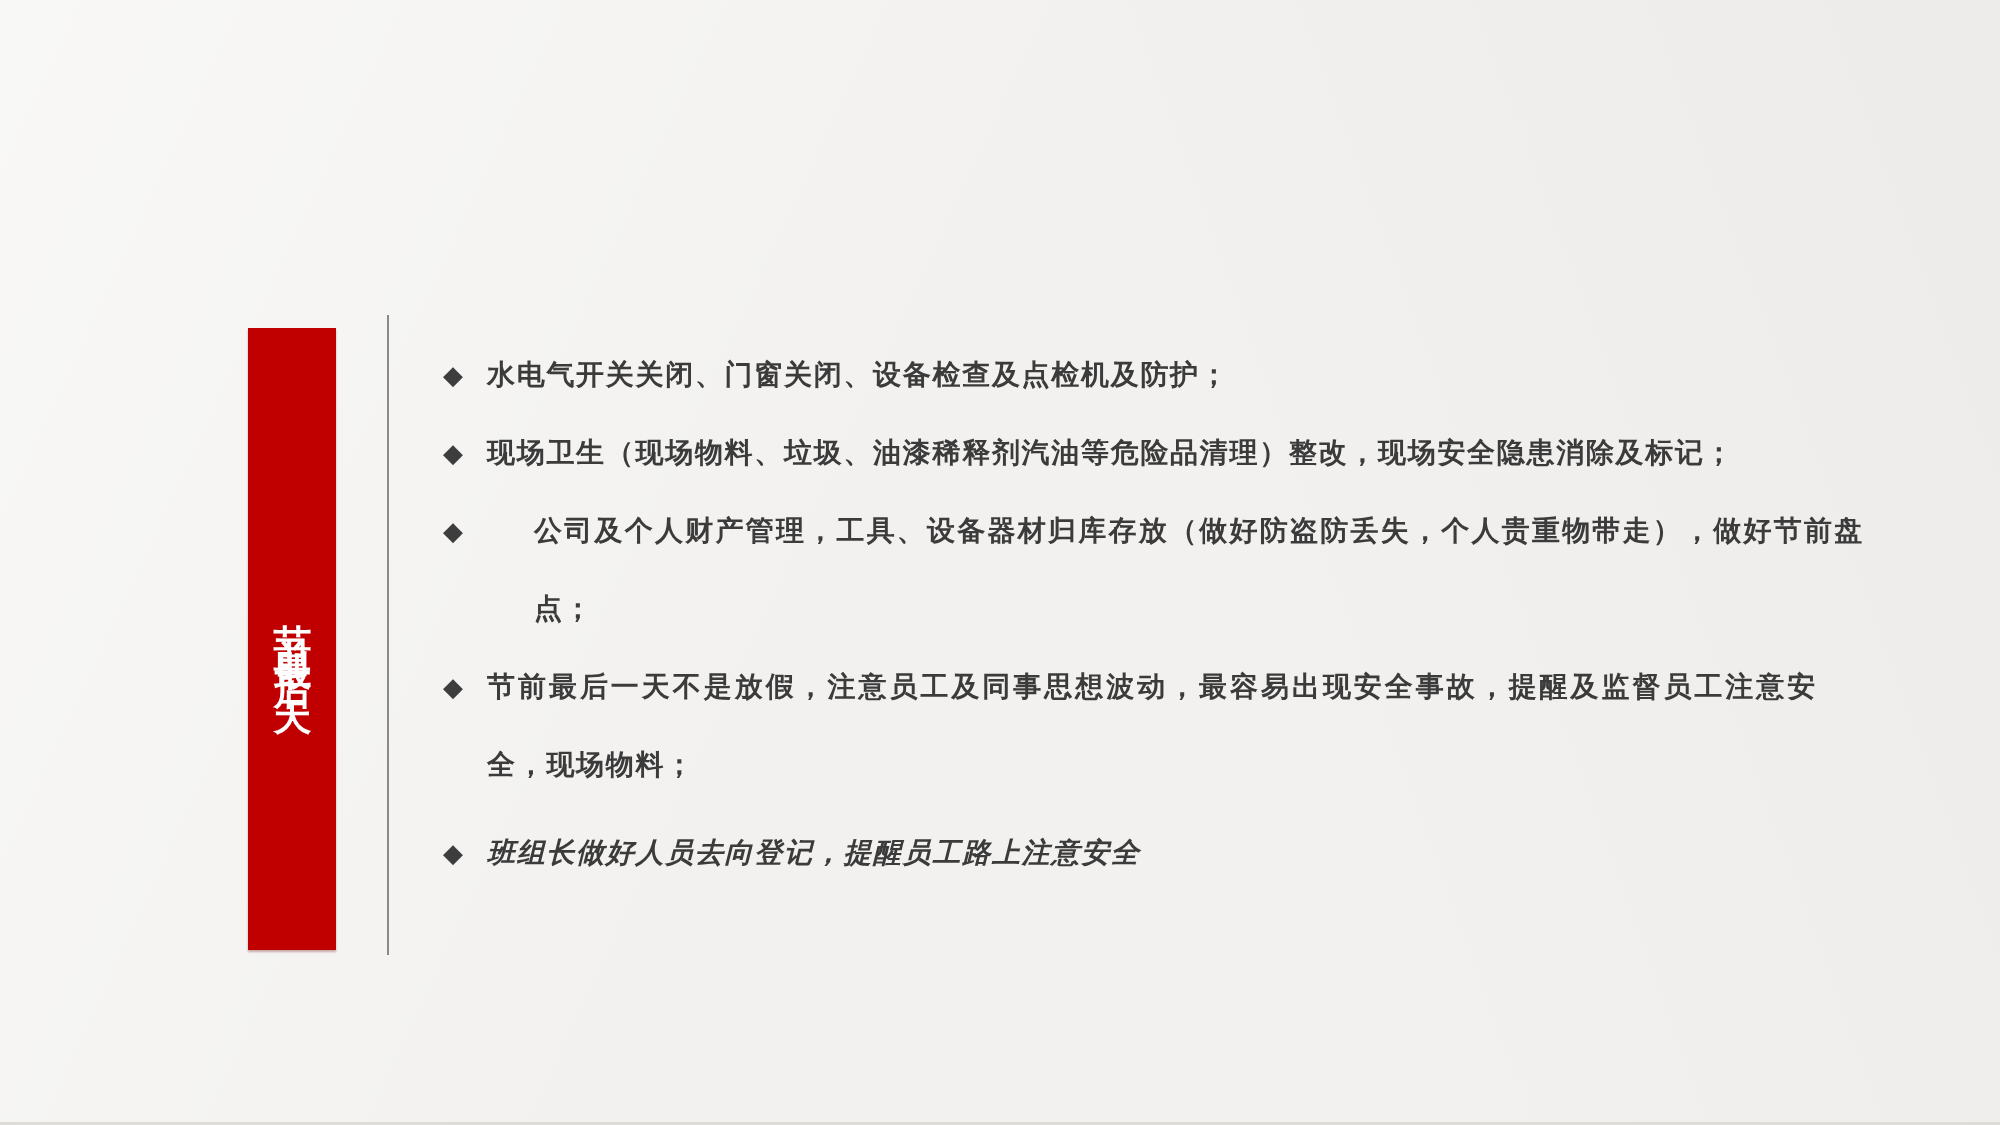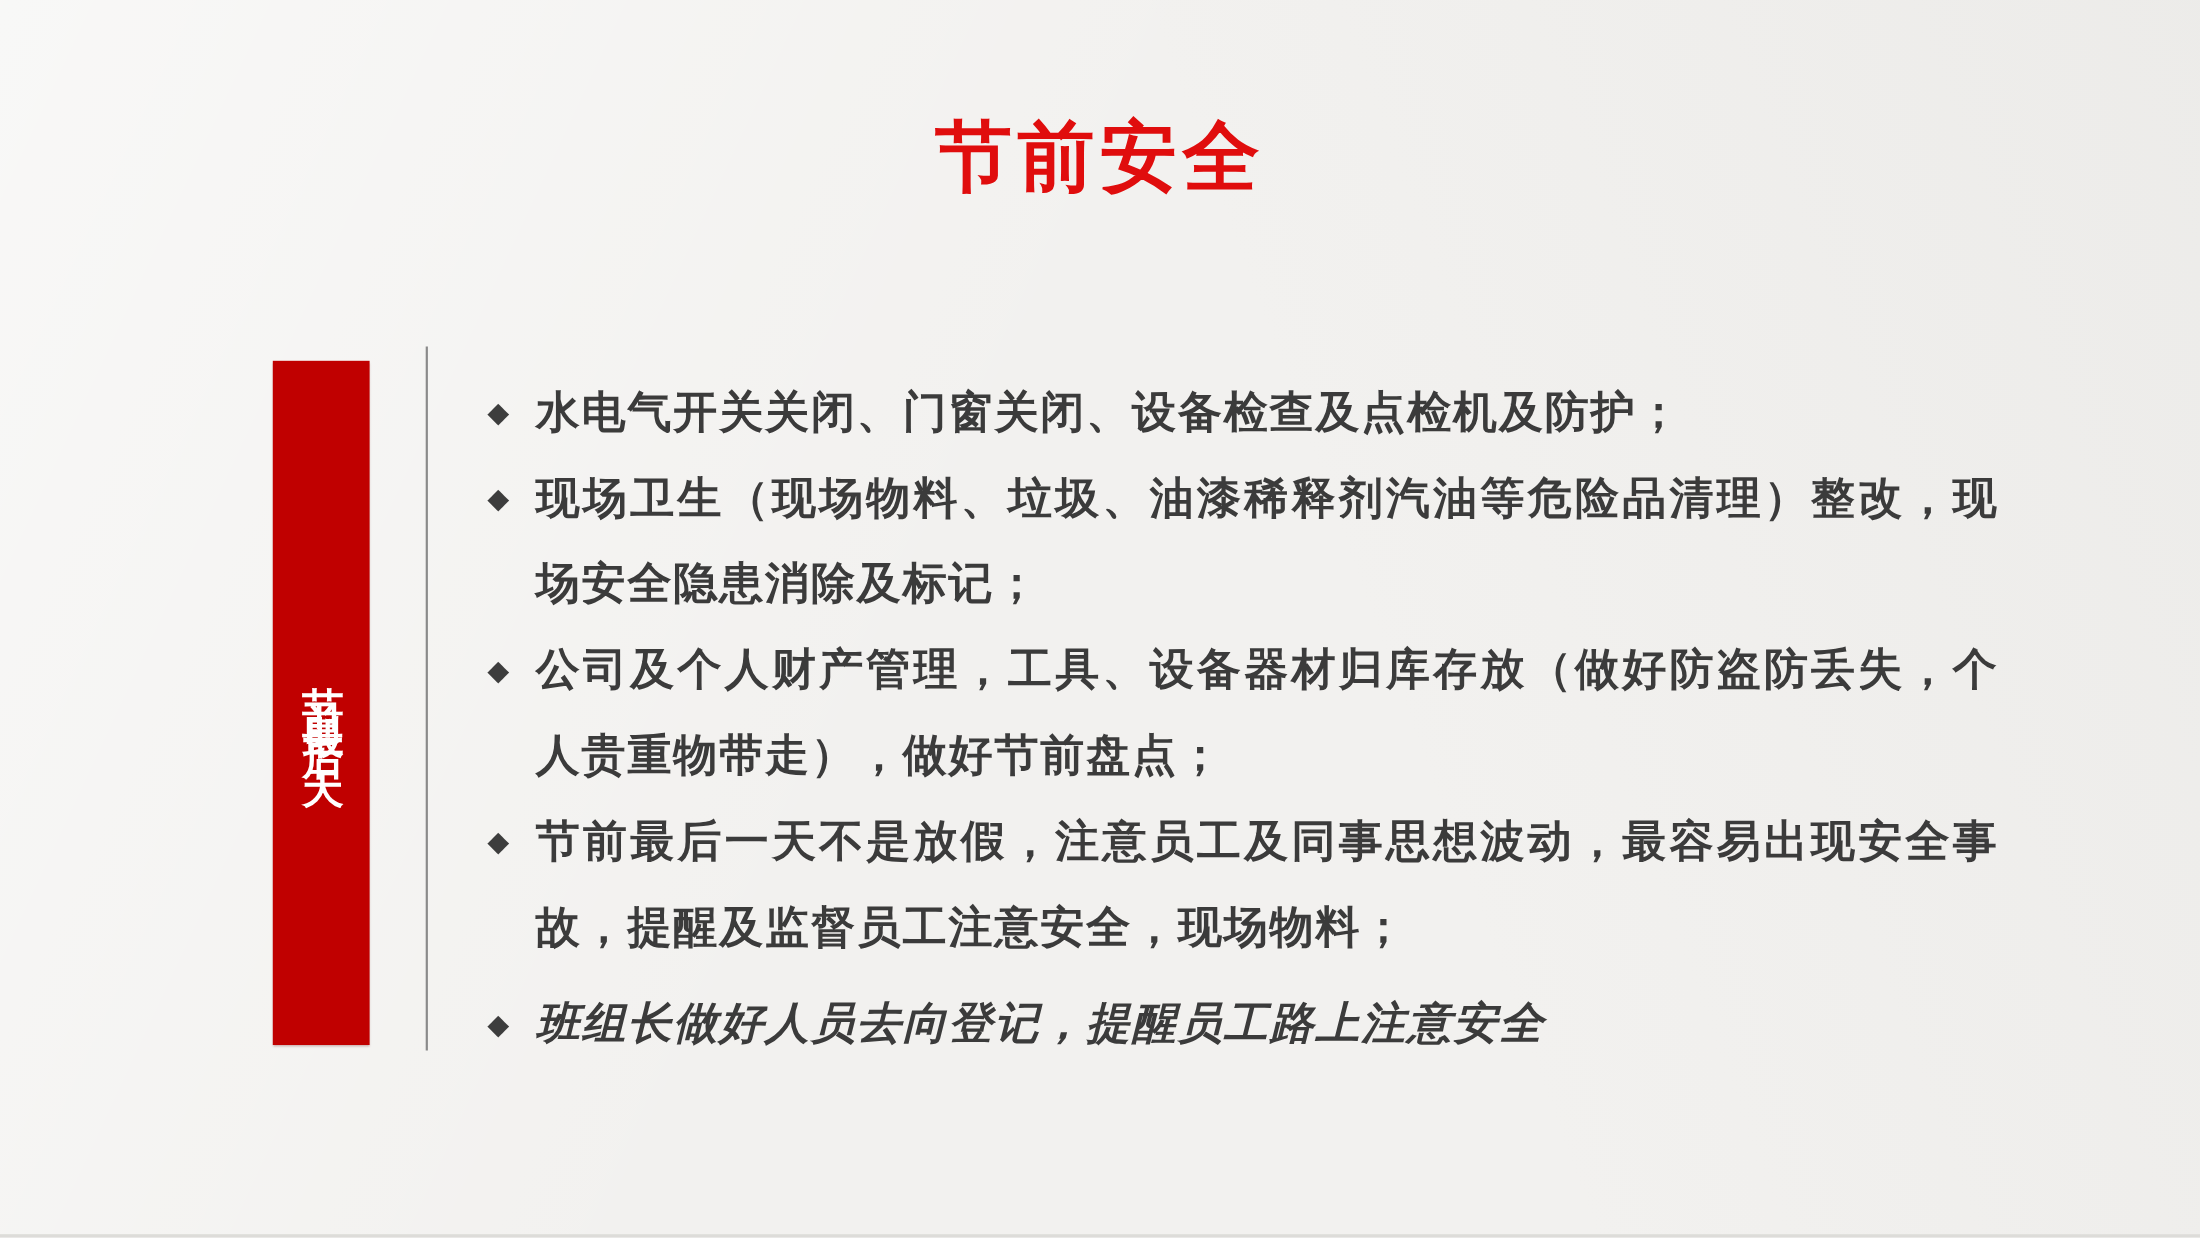--- a/index.html
+++ b/index.html
@@ -76,54 +76,53 @@
   .bullet-item.last { margin-top: 10px; }
   .diamond {
     flex: 0 0 26px;
     margin-right: 18px;
     font-size: 26px;
     line-height: 78px;
   }
   .bullet-text {
     flex: 0 0 1330px;
     max-width: 1330px;
-    font-size: 40px;
+    font-size: 28px;
     font-weight: bold;
     line-height: 78px;
     letter-spacing: 1.7px;
     text-align: justify;
     text-justify: inter-ideograph;
   }
 </style>
 </head>
 <body>
 
 <div class="slide">
 
 
-  <div class="page-title" style="color: rgb(224, 13, 13);">节前安全</div>
 
   <div class="sidebar-banner" style="background-color: rgb(192, 0, 0);">
     <span class="sidebar-label" style="color: rgb(255, 255, 255);">节前最后一天</span>
   </div>
 
   <div class="vertical-divider"></div>
 
   <ul class="bullet-list">
     <li class="bullet-item">
       <span class="diamond" style="color: rgb(61, 61, 61);">◆</span>
       <span class="bullet-text" style="color: rgb(59, 59, 59);">水电气开关关闭、门窗关闭、设备检查及点检机及防护；</span>
     </li>
     <li class="bullet-item">
       <span class="diamond" style="color: rgb(61, 61, 61);">◆</span>
       <span class="bullet-text" style="color: rgb(59, 59, 59);">现场卫生（现场物料、垃圾、油漆稀释剂汽油等危险品清理）整改，现场安全隐患消除及标记；</span>
     </li>
     <li class="bullet-item">
       <span class="diamond" style="color: rgb(61, 61, 61);">◆</span>
-      <span class="bullet-text" style="color: rgb(59, 59, 59);">公司及个人财产管理，工具、设备器材归库存放（做好防盗防丢失，个人贵重物带走），做好节前盘点；</span>
+      <span class="bullet-text" style="color: rgb(59, 59, 59); margin-left: 47px;">公司及个人财产管理，工具、设备器材归库存放（做好防盗防丢失，个人贵重物带走），做好节前盘点；</span>
     </li>
     <li class="bullet-item">
       <span class="diamond" style="color: rgb(61, 61, 61);">◆</span>
       <span class="bullet-text" style="color: rgb(59, 59, 59);">节前最后一天不是放假，注意员工及同事思想波动，最容易出现安全事故，提醒及监督员工注意安全，现场物料；</span>
     </li>
     <li class="bullet-item last">
       <span class="diamond" style="color: rgb(61, 61, 61);">◆</span>
       <span class="bullet-text" style="color: rgb(59, 59, 59); font-style: italic;">班组长做好人员去向登记，提醒员工路上注意安全</span>
     </li>
   </ul>

